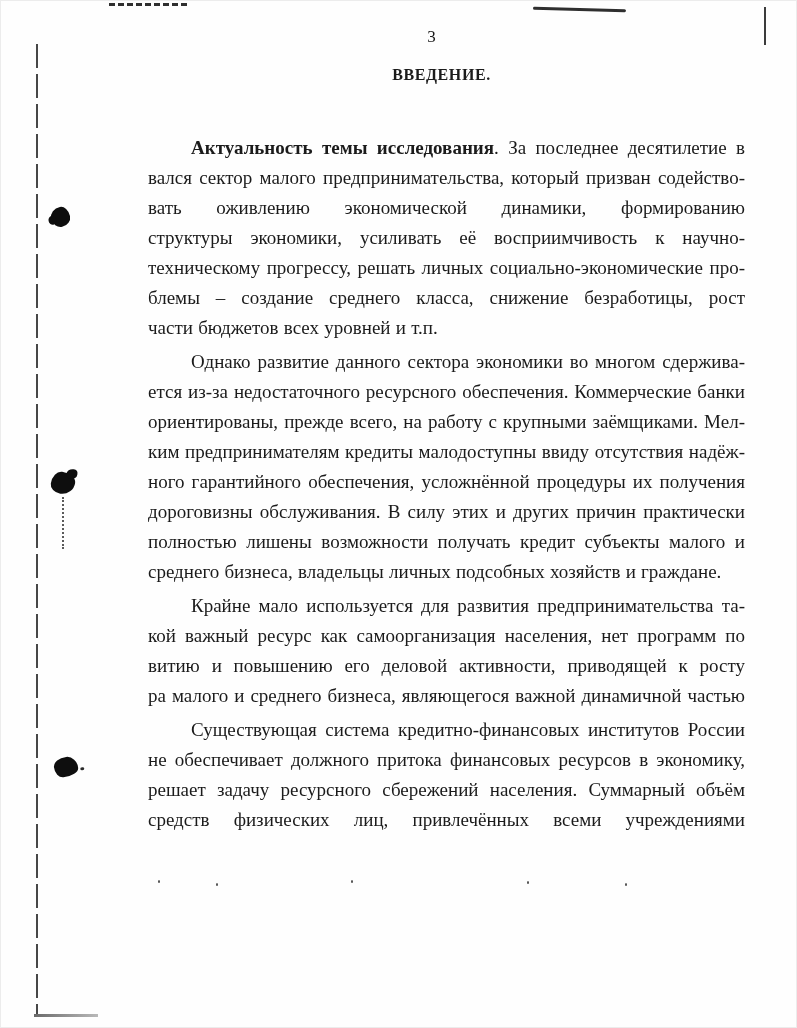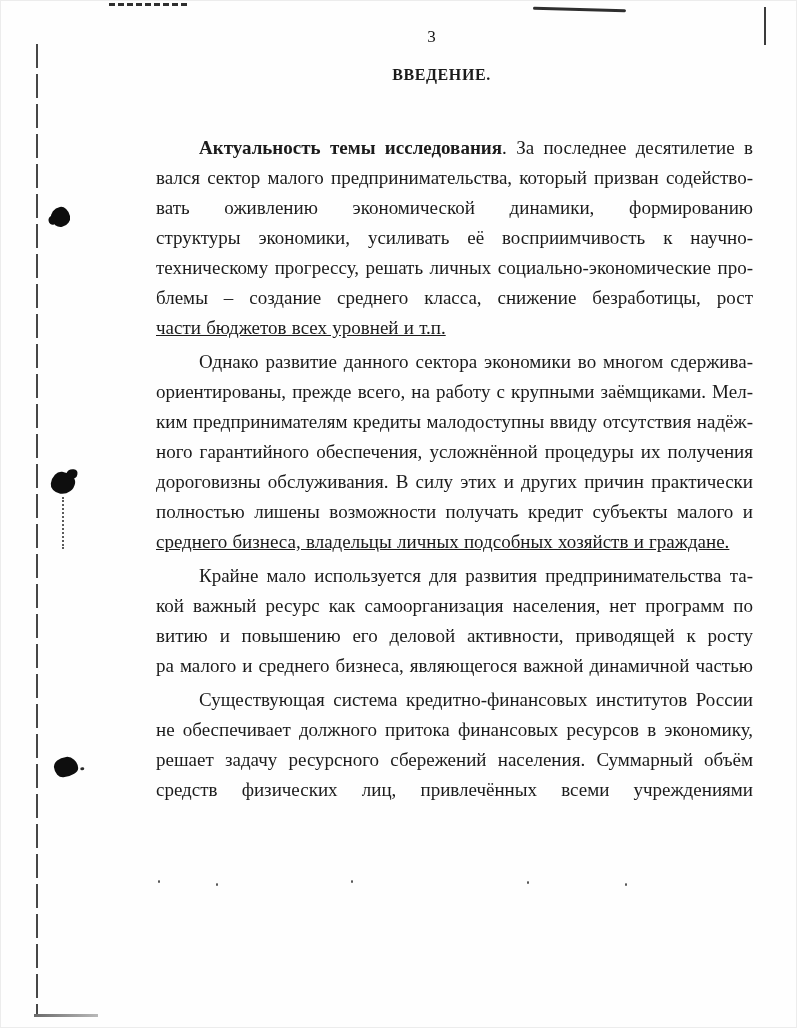--- a/index.html
+++ b/index.html
@@ -26,36 +26,36 @@
     position: absolute;
     left: 143px; top: 66px;
     width: 597px;
     text-align: center;
     font-size: 16px;
     font-weight: bold;
     letter-spacing: 0.6px;
   }
   .text-body {
     position: absolute;
-    left: 156px; top: 133px;
+    left: 148px; top: 133px;
     width: 597px;
     font-size: 19px;
     line-height: 30px;
   }
   .para + .para { margin-top: 4px; }
   .line {
     height: 30px;
     overflow: hidden;
     text-align: justify;
     text-align-last: justify;
     -moz-text-align-last: justify;
     word-spacing: 0.5px;
   }
   .line.first { text-indent: 43px; }
-  .line.end { text-align-last: left; text-decoration: underline; -moz-text-align-last: left; }
+  .line.end { text-align-last: left; -moz-text-align-last: left; }
   .lead-bold { font-weight: bold; }
 
   
   .scan-line-left {
     position: absolute; left: 36px; top: 44px;
     width: 1.5px; height: 970px;
     background: repeating-linear-gradient(to bottom,
       #474747 0px, #474747 24px, rgba(0,0,0,0) 24px, rgba(0,0,0,0) 30px);
   }
   .scan-foot-mark {
@@ -154,20 +154,21 @@
       <div class="line">вался сектор малого предпринимательства, который призван содейство-</div>
       <div class="line">вать оживлению экономической динамики, формированию рациональной</div>
       <div class="line">структуры экономики, усиливать её восприимчивость к научно-</div>
       <div class="line">техническому прогрессу, решать личных социально-экономические про-</div>
       <div class="line">блемы – создание среднего класса, снижение безработицы, рост доходной</div>
       <div class="line end">части бюджетов всех уровней и т.п.</div>
     </div>
 
     <div class="para">
       <div class="line first">Однако развитие данного сектора экономики во многом сдержива-</div>
+      <div class="line">ется из-за недостаточного ресурсного обеспечения. Коммерческие банки</div>
       <div class="line">ориентированы, прежде всего, на работу с крупными заёмщиками. Мел-</div>
       <div class="line">ким предпринимателям кредиты малодоступны ввиду отсутствия надёж-</div>
       <div class="line">ного гарантийного обеспечения, усложнённой процедуры их получения и</div>
       <div class="line">дороговизны обслуживания. В силу этих и других причин практически</div>
       <div class="line">полностью лишены возможности получать кредит субъекты малого и</div>
       <div class="line end">среднего бизнеса, владельцы личных подсобных хозяйств и граждане.</div>
     </div>
 
     <div class="para">
       <div class="line first">Крайне мало используется для развития предпринимательства та-</div>

